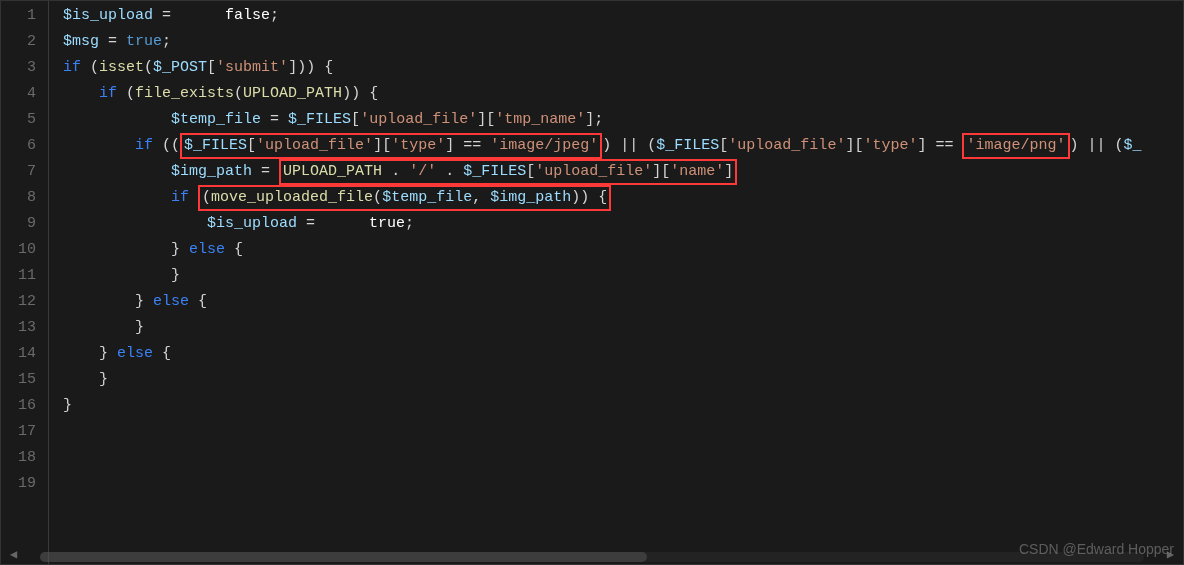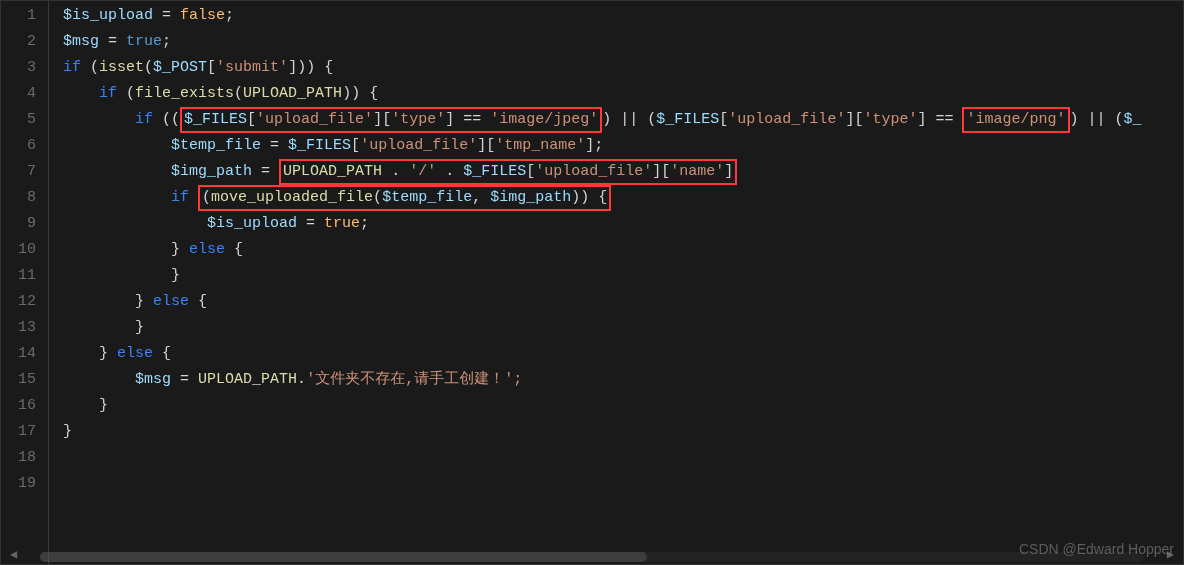--- a/index.html
+++ b/index.html
@@ -42,21 +42,21 @@
     height: 26px;
     line-height: 26px;
     position: relative;
   }
   
   .var   { color: #9cdcfe; }
   .kw    { color: #3b82f6; }
   .func  { color: #dcdcaa; }
   .str   { color: #ce9178; }
   .const { color: #dcdcaa; font-weight: 500; }
-  .bool  { color: #fdba74; }
+  .bool  { color: #ffffff; margin-left: 45px; }
   .nullv { color: #569cd6; }
   .punct { color: #d4d4d4; }
   .op    { color: #d4d4d4; } 
   .eq    { color: #d4d4d4; }
 
   .hlbox {
     border: 2px solid #ff3838;
     padding: 0 2px;
     display: inline-block;
     line-height: 22px;
@@ -145,35 +145,35 @@
       <span class="punct">{</span>
     </div>
 
     <div class="line">
       &nbsp;&nbsp;&nbsp;&nbsp;<span class="kw">if</span>
       <span class="punct">(</span><span class="func">file_exists</span><span class="punct">(</span><span class="const">UPLOAD_PATH</span><span class="punct">))</span>
       <span class="punct">{</span>
     </div>
 
     <div class="line">
+      &nbsp;&nbsp;&nbsp;&nbsp;&nbsp;&nbsp;&nbsp;&nbsp;&nbsp;&nbsp;&nbsp;&nbsp;<span class="var">$temp_file</span> <span class="eq">=</span> <span class="var">$_FILES</span><span class="punct">[</span><span class="str">'upload_file'</span><span class="punct">][</span><span class="str">'tmp_name'</span><span class="punct">];</span>
+    </div>
+
+    <div class="line">
       &nbsp;&nbsp;&nbsp;&nbsp;&nbsp;&nbsp;&nbsp;&nbsp;<span class="kw">if</span>
       <span class="punct">((</span><span class="hlbox"><span class="var">$_FILES</span><span class="punct">[</span><span class="str">'upload_file'</span><span class="punct">][</span><span class="str">'type'</span><span class="punct">]</span> <span class="op">==</span> <span class="str">'image/jpeg'</span></span><span class="punct">)</span>
       <span class="op">||</span>
       <span class="punct">(</span><span class="var">$_FILES</span><span class="punct">[</span><span class="str">'upload_file'</span><span class="punct">][</span><span class="str">'type'</span><span class="punct">]</span>
       <span class="op">==</span>
       <span class="hlbox"><span class="str">'image/png'</span></span><span class="punct">)</span>
       <span class="op">||</span>
       <span class="punct">(</span><span class="var">$_</span>
     </div>
 
     <div class="line">
-      &nbsp;&nbsp;&nbsp;&nbsp;&nbsp;&nbsp;&nbsp;&nbsp;&nbsp;&nbsp;&nbsp;&nbsp;<span class="var">$temp_file</span> <span class="eq">=</span> <span class="var">$_FILES</span><span class="punct">[</span><span class="str">'upload_file'</span><span class="punct">][</span><span class="str">'tmp_name'</span><span class="punct">];</span>
-    </div>
-
-    <div class="line">
       &nbsp;&nbsp;&nbsp;&nbsp;&nbsp;&nbsp;&nbsp;&nbsp;&nbsp;&nbsp;&nbsp;&nbsp;<span class="var">$img_path</span> <span class="eq">=</span> <span class="hlbox"><span class="const">UPLOAD_PATH</span> <span class="punct">.</span> <span class="str">'/'</span> <span class="punct">.</span> <span class="var">$_FILES</span><span class="punct">[</span><span class="str">'upload_file'</span><span class="punct">][</span><span class="str">'name'</span><span class="punct">]</span></span>
     </div>
 
     <div class="line">
       &nbsp;&nbsp;&nbsp;&nbsp;&nbsp;&nbsp;&nbsp;&nbsp;&nbsp;&nbsp;&nbsp;&nbsp;<span class="kw">if</span> <span class="hlbox"><span class="punct">(</span><span class="func">move_uploaded_file</span><span class="punct">(</span><span class="var">$temp_file</span><span class="punct">,</span> <span class="var">$img_path</span><span class="punct">))</span> <span class="punct">{</span></span>
     </div>
 
     <div class="line">
       &nbsp;&nbsp;&nbsp;&nbsp;&nbsp;&nbsp;&nbsp;&nbsp;&nbsp;&nbsp;&nbsp;&nbsp;&nbsp;&nbsp;&nbsp;&nbsp;<span class="var">$is_upload</span> <span class="eq">=</span> <span class="bool">true</span><span class="punct">;</span>
     </div>
@@ -193,23 +193,20 @@
 
 
     <div class="line">
       &nbsp;&nbsp;&nbsp;&nbsp;&nbsp;&nbsp;&nbsp;&nbsp;<span class="punct">}</span>
     </div>
 
     <div class="line">
       &nbsp;&nbsp;&nbsp;&nbsp;<span class="punct">}</span> <span class="kw">else</span> <span class="punct">{</span>
     </div>
 
-    <div class="line">
-      &nbsp;&nbsp;&nbsp;&nbsp;&nbsp;&nbsp;&nbsp;&nbsp;<span class="var">$msg</span> <span class="eq">=</span> <span class="const">UPLOAD_PATH</span><span class="punct">.</span><span class="str">'文件夹不存在,请手工创建！';</span>
-    </div>
 
     <div class="line">
       &nbsp;&nbsp;&nbsp;&nbsp;<span class="punct">}</span>
     </div>
 
     <div class="line">
       <span class="punct">}</span>
     </div>
   </div>
 </div>

